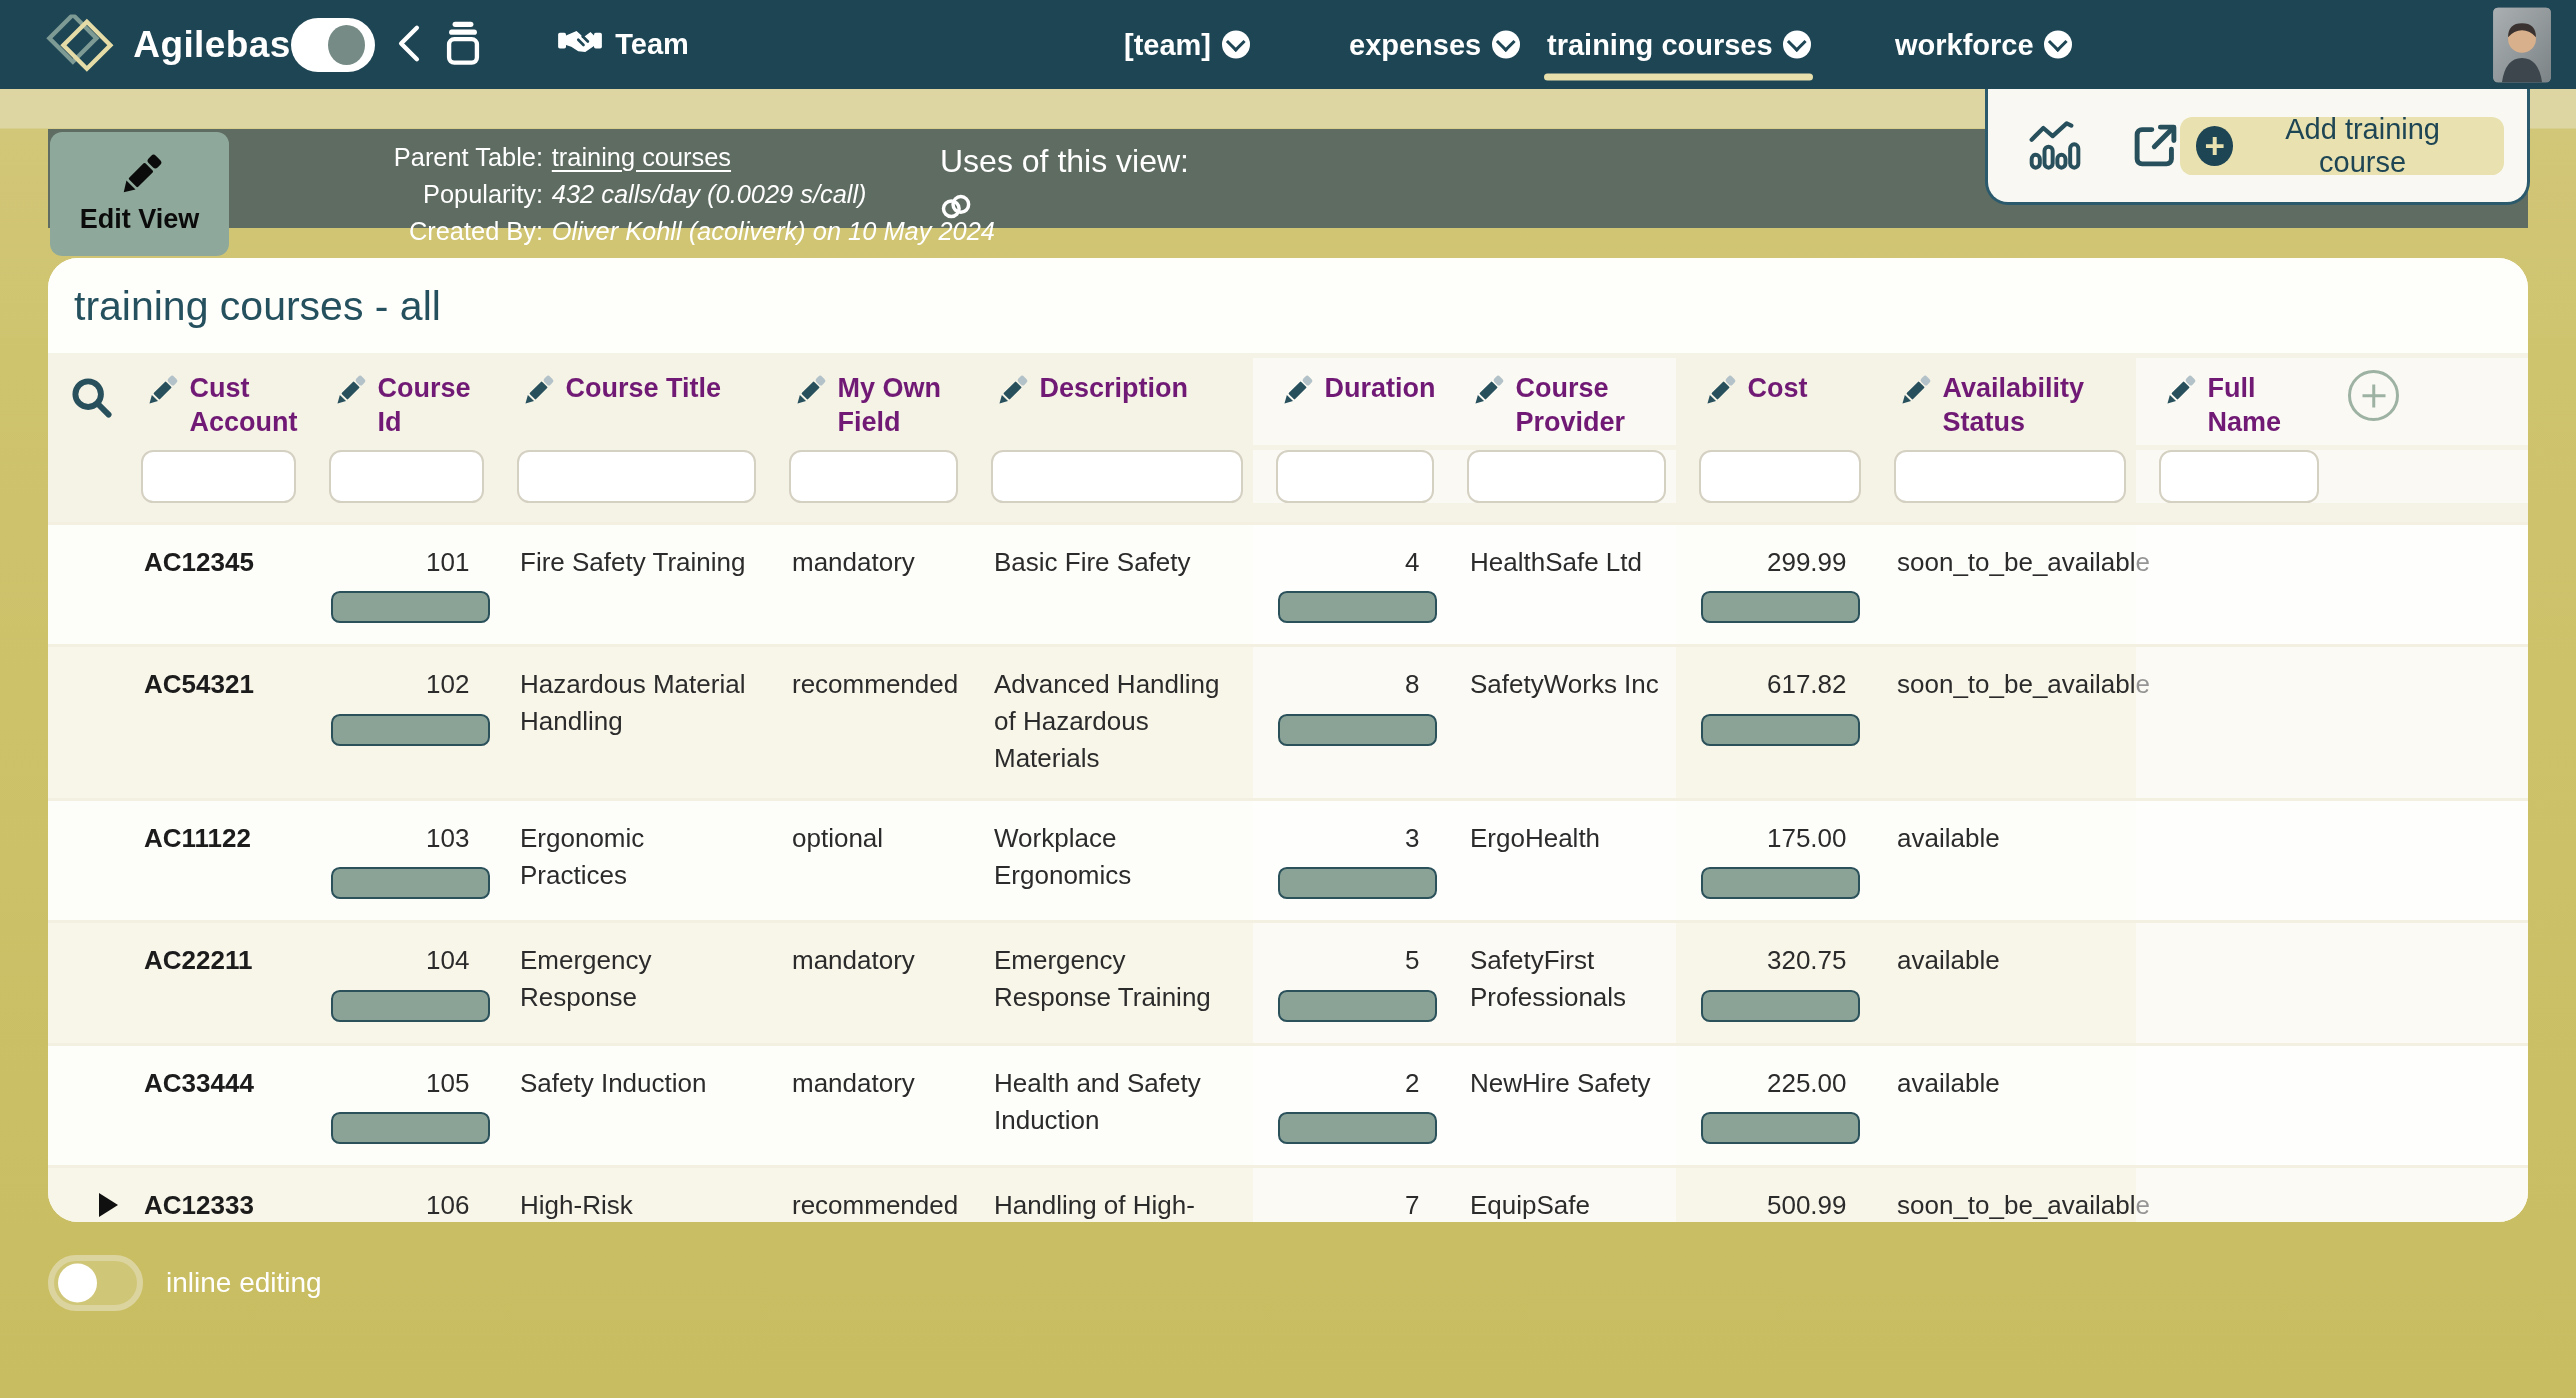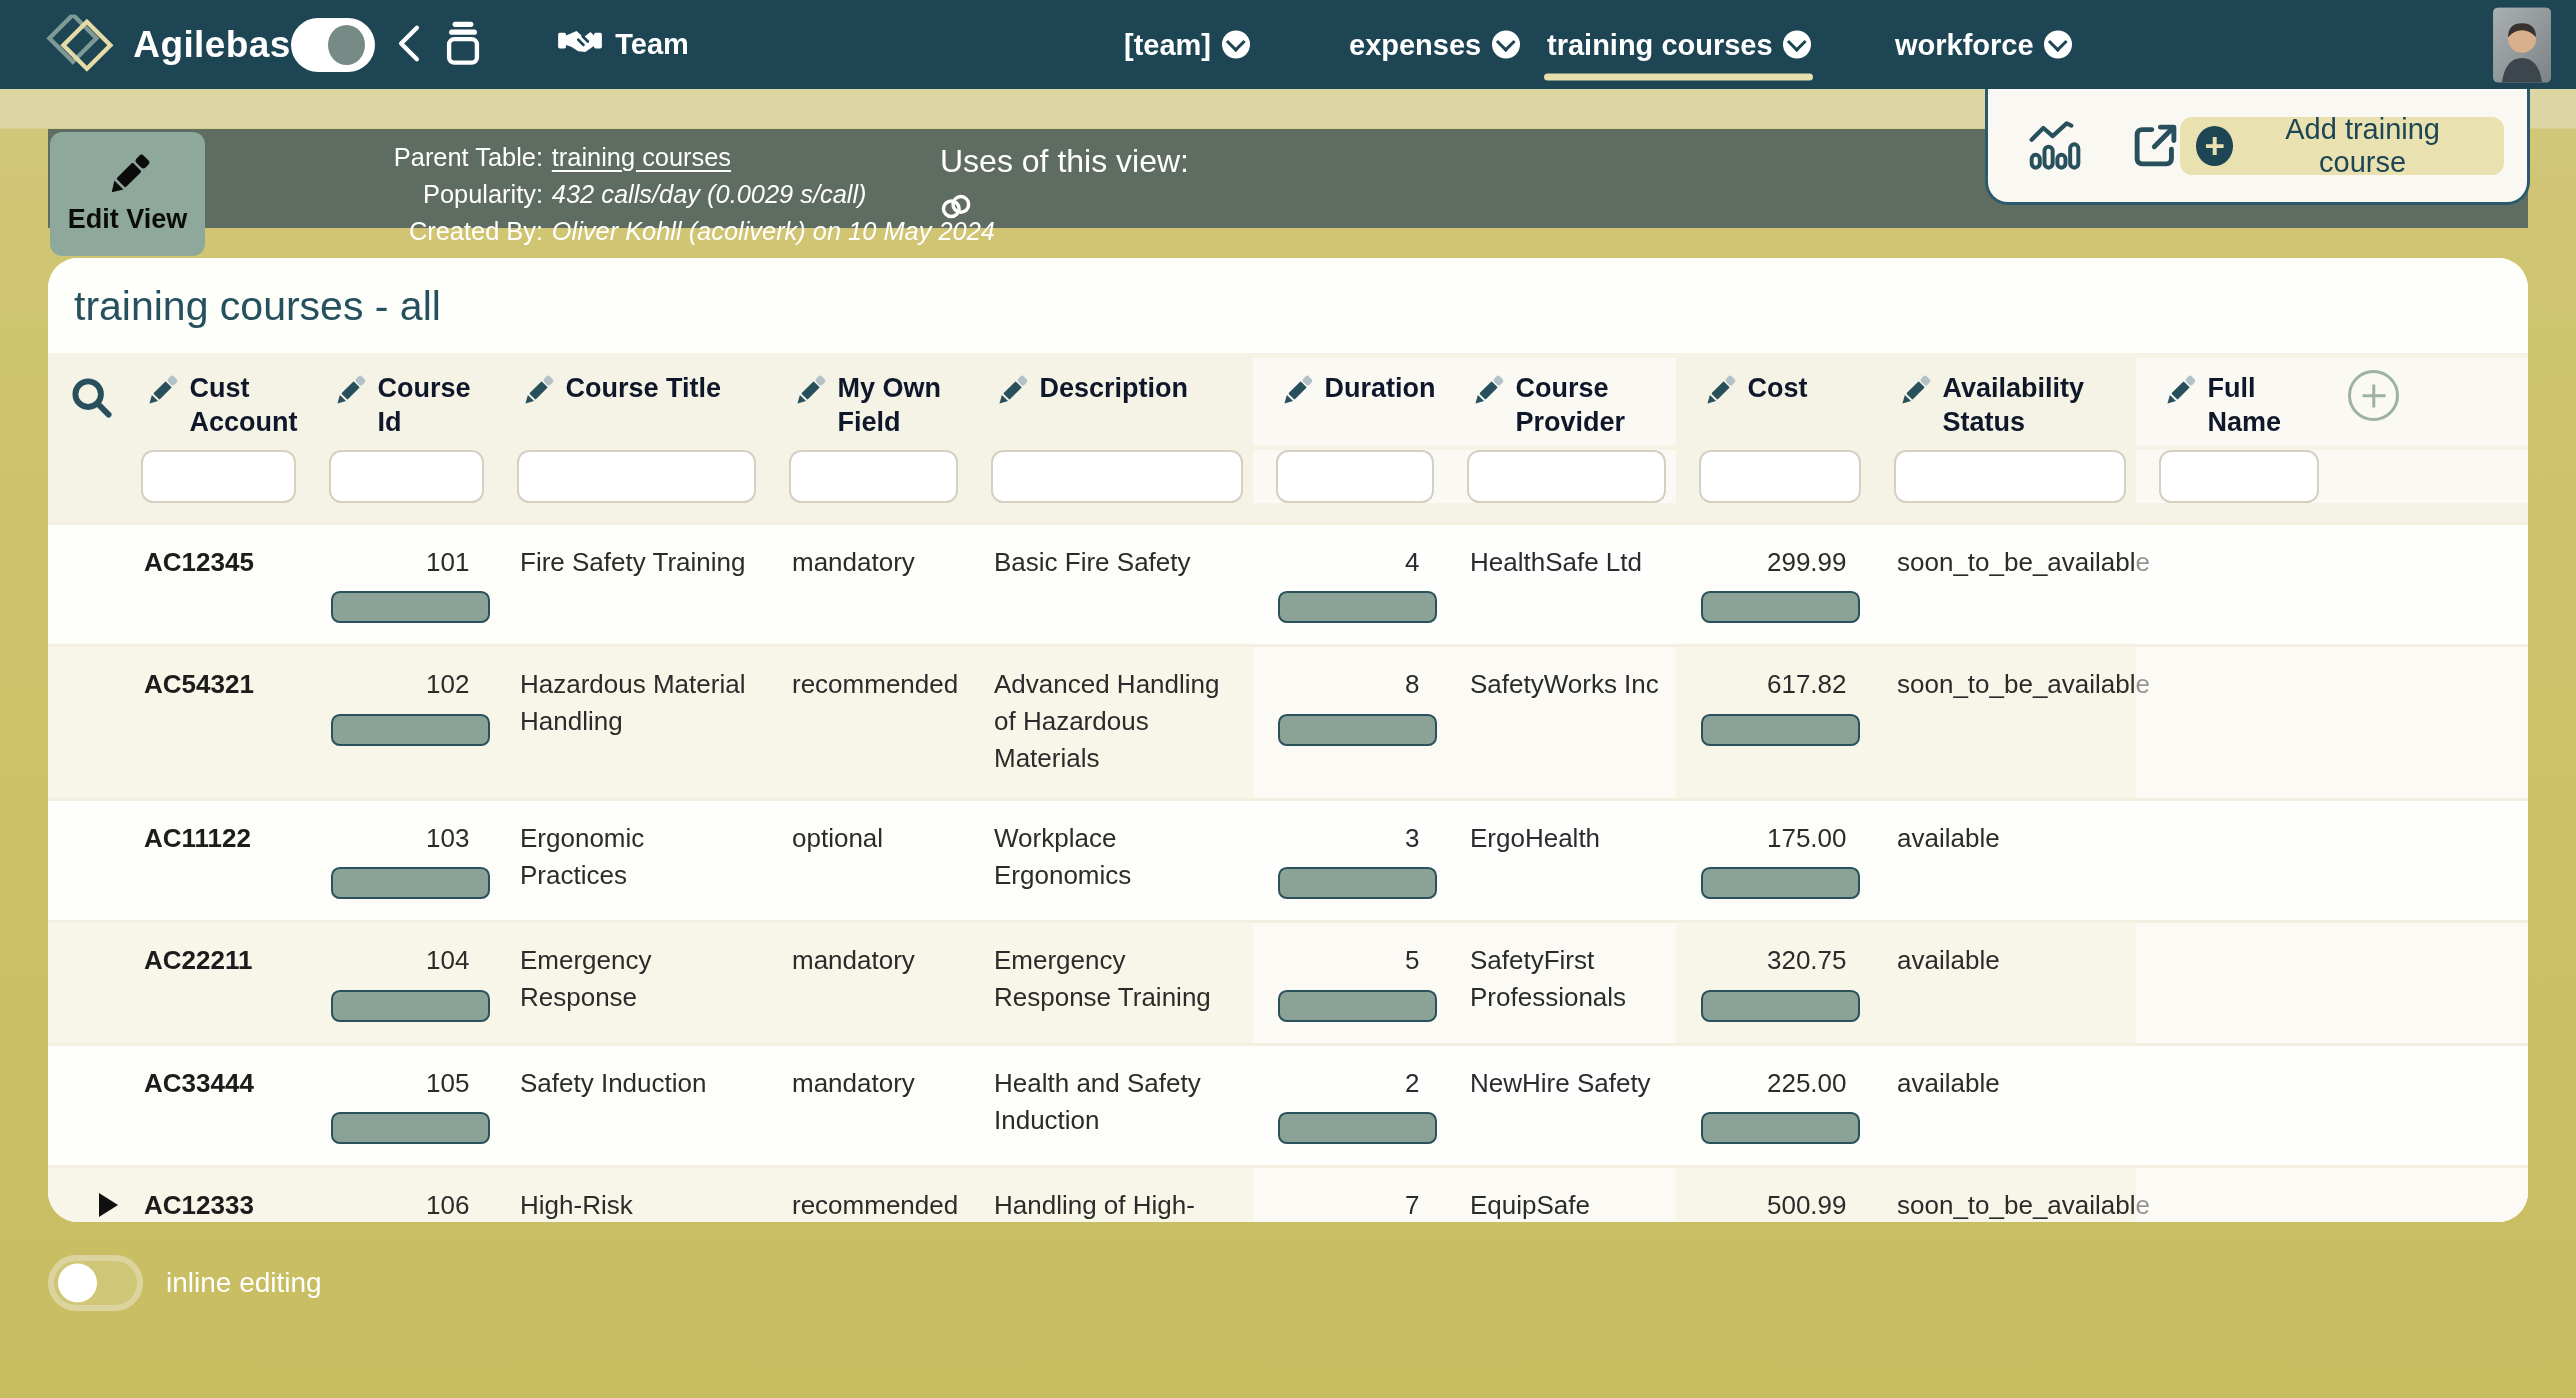--- a/index.html
+++ b/index.html
@@ -28,21 +28,21 @@
   .menu-item{color:#fff;font-size:29px;font-weight:600;display:flex;align-items:center;gap:10.5px;white-space:nowrap;}
   .menu-item.m1{left:1124px;} .menu-item.m2{left:1349px;justify-content:flex-end;}
   .menu-item.m3{left:1547px;} .menu-item.m4{left:1895px;}
   .menu-item.active .lbl{position:relative;}
   .menu-item.active .lbl::after{content:"";position:absolute;left:-3.5px;right:-40px;bottom:-19px;height:7px;border-radius:3.5px;background:#e7dfac;}
   .chev-circle{width:28px;height:28px;border-radius:50%;background:#fff;display:inline-flex;align-items:center;justify-content:center;flex-shrink:0;}
   .chev-circle::after{content:"";width:10.5px;height:10.5px;border-right:3.5px solid var(--teal);border-bottom:3.5px solid var(--teal);transform:rotate(45deg) translate(-1.8px,-1.8px);}
   .avatar{left:2493px;width:58px;height:75px;border-radius:5.3px;overflow:hidden;}
   
   .band{position:absolute;left:48px;top:129px;width:2480px;height:99px;background:var(--band);z-index:5;}
-  .edit-view{position:absolute;left:50px;top:132px;width:155px;height:124px;background:var(--sage);border-radius:12.3px;z-index:6;
+  .edit-view{position:absolute;left:50px;top:132px;width:179px;height:124px;background:var(--sage);border-radius:12.3px;z-index:6;
     display:flex;flex-direction:column;align-items:center;justify-content:center;gap:5.3px;cursor:pointer;}
   .edit-view span{color:#0b0b0b;font-size:27px;font-weight:700;}
   .meta{position:absolute;left:263px;top:12.3px;display:grid;grid-template-columns:232px auto;column-gap:8.8px;row-gap:4.4px;
     color:#fff;font-size:25.4px;line-height:1.28;}
   .meta .lab{text-align:right;}
   .meta .val{text-align:left;}
   .meta .u{text-decoration:underline;text-underline-offset:4.4px;}
   .meta .it{font-style:italic;}
   .uses{position:absolute;left:892px;top:12.3px;color:#fff;font-size:32px;line-height:1.28;}
   .uses .row2{display:flex;align-items:center;gap:12.3px;margin-top:7px;}
@@ -55,21 +55,21 @@
     display:flex;align-items:center;gap:12.3px;padding:0 24.5px 0 16px;cursor:pointer;}
   .add-btn .plus{width:40px;height:40px;border-radius:50%;background:var(--teal);color:var(--btn-cream);
     display:flex;align-items:center;justify-content:center;font-size:35px;font-weight:700;line-height:1;}
   .add-btn .txt{color:var(--teal);font-size:29px;}
   
   .card{position:absolute;left:48px;top:258px;width:2480px;height:964px;background:var(--card);border-radius:30px;z-index:10;overflow:hidden;}
   .view-title{background:#fefefb;padding:24.5px 0 23px 26px;font-size:41px;color:var(--teal-ink);}
   .grid{display:grid;grid-template-columns:70px 188px 188px 272px 202px 285px 191px 232px 195px 265px 193px 1fr;}
   .thead{background:var(--cream);padding-top:5.3px;}
   .thead .hcell{display:flex;align-items:flex-start;gap:10.5px;padding:14px 5.3px 5.3px 26px;
-    color:#0f172a;font-size:27px;font-weight:700;line-height:1.25;}
+    color:#701a75;font-size:27px;font-weight:700;line-height:1.25;}
   .hcell.clip .lbl{white-space:nowrap;overflow:hidden;}
   .hcell svg{flex-shrink:0;margin-top:1.8px;}
   .hcell-search{padding:17.5px 0 0 21px;}
   .hcell-plus{padding:12.3px 0 0 19px;}
   .plus-btn{width:51px;height:51px;border-radius:50%;border:3.1px solid #9db2a2;background:transparent;position:relative;cursor:pointer;}
   .plus-btn::before,.plus-btn::after{content:"";position:absolute;background:#9db2a2;left:50%;top:50%;}
   .plus-btn::before{width:23px;height:3.5px;transform:translate(-50%,-50%);}
   .plus-btn::after{width:3.5px;height:23px;transform:translate(-50%,-50%);}
   .filters{background:var(--cream);padding:5.3px 0 19px 0;}
   .filters input{height:53px;width:calc(100% - 33px);margin-left:23px;border:2.2px solid #d4d0c2;border-radius:12.3px;

